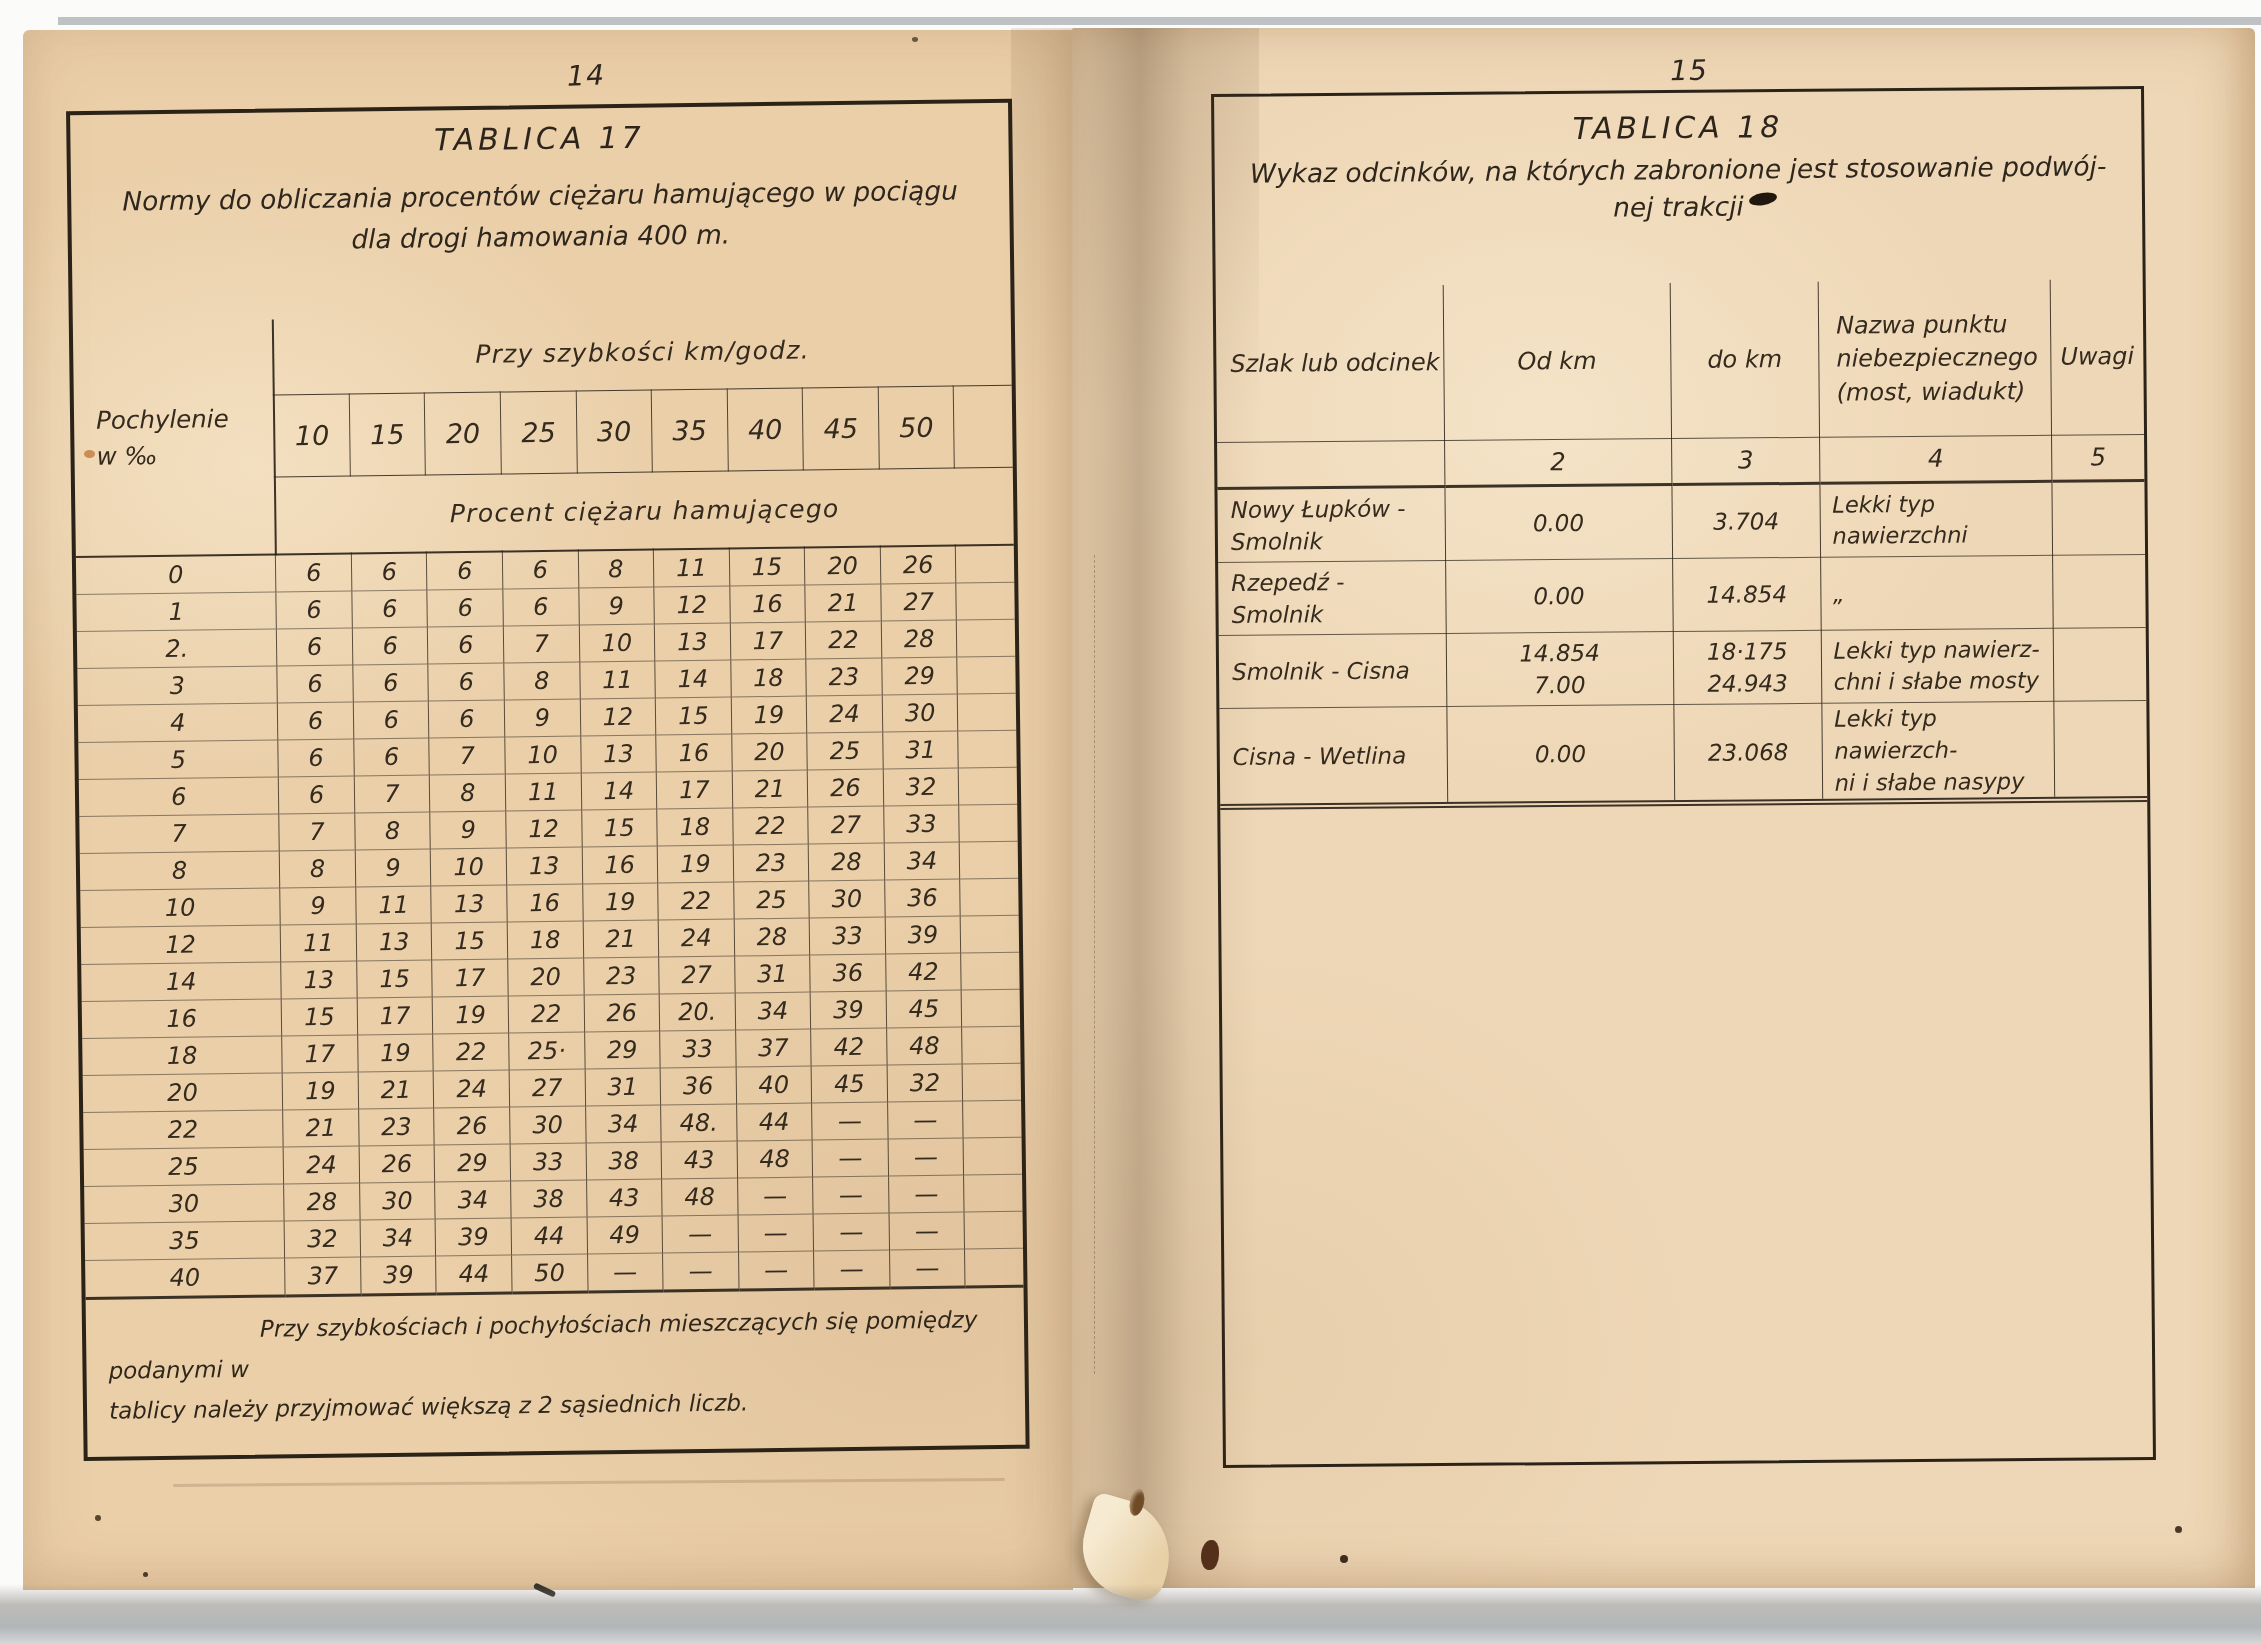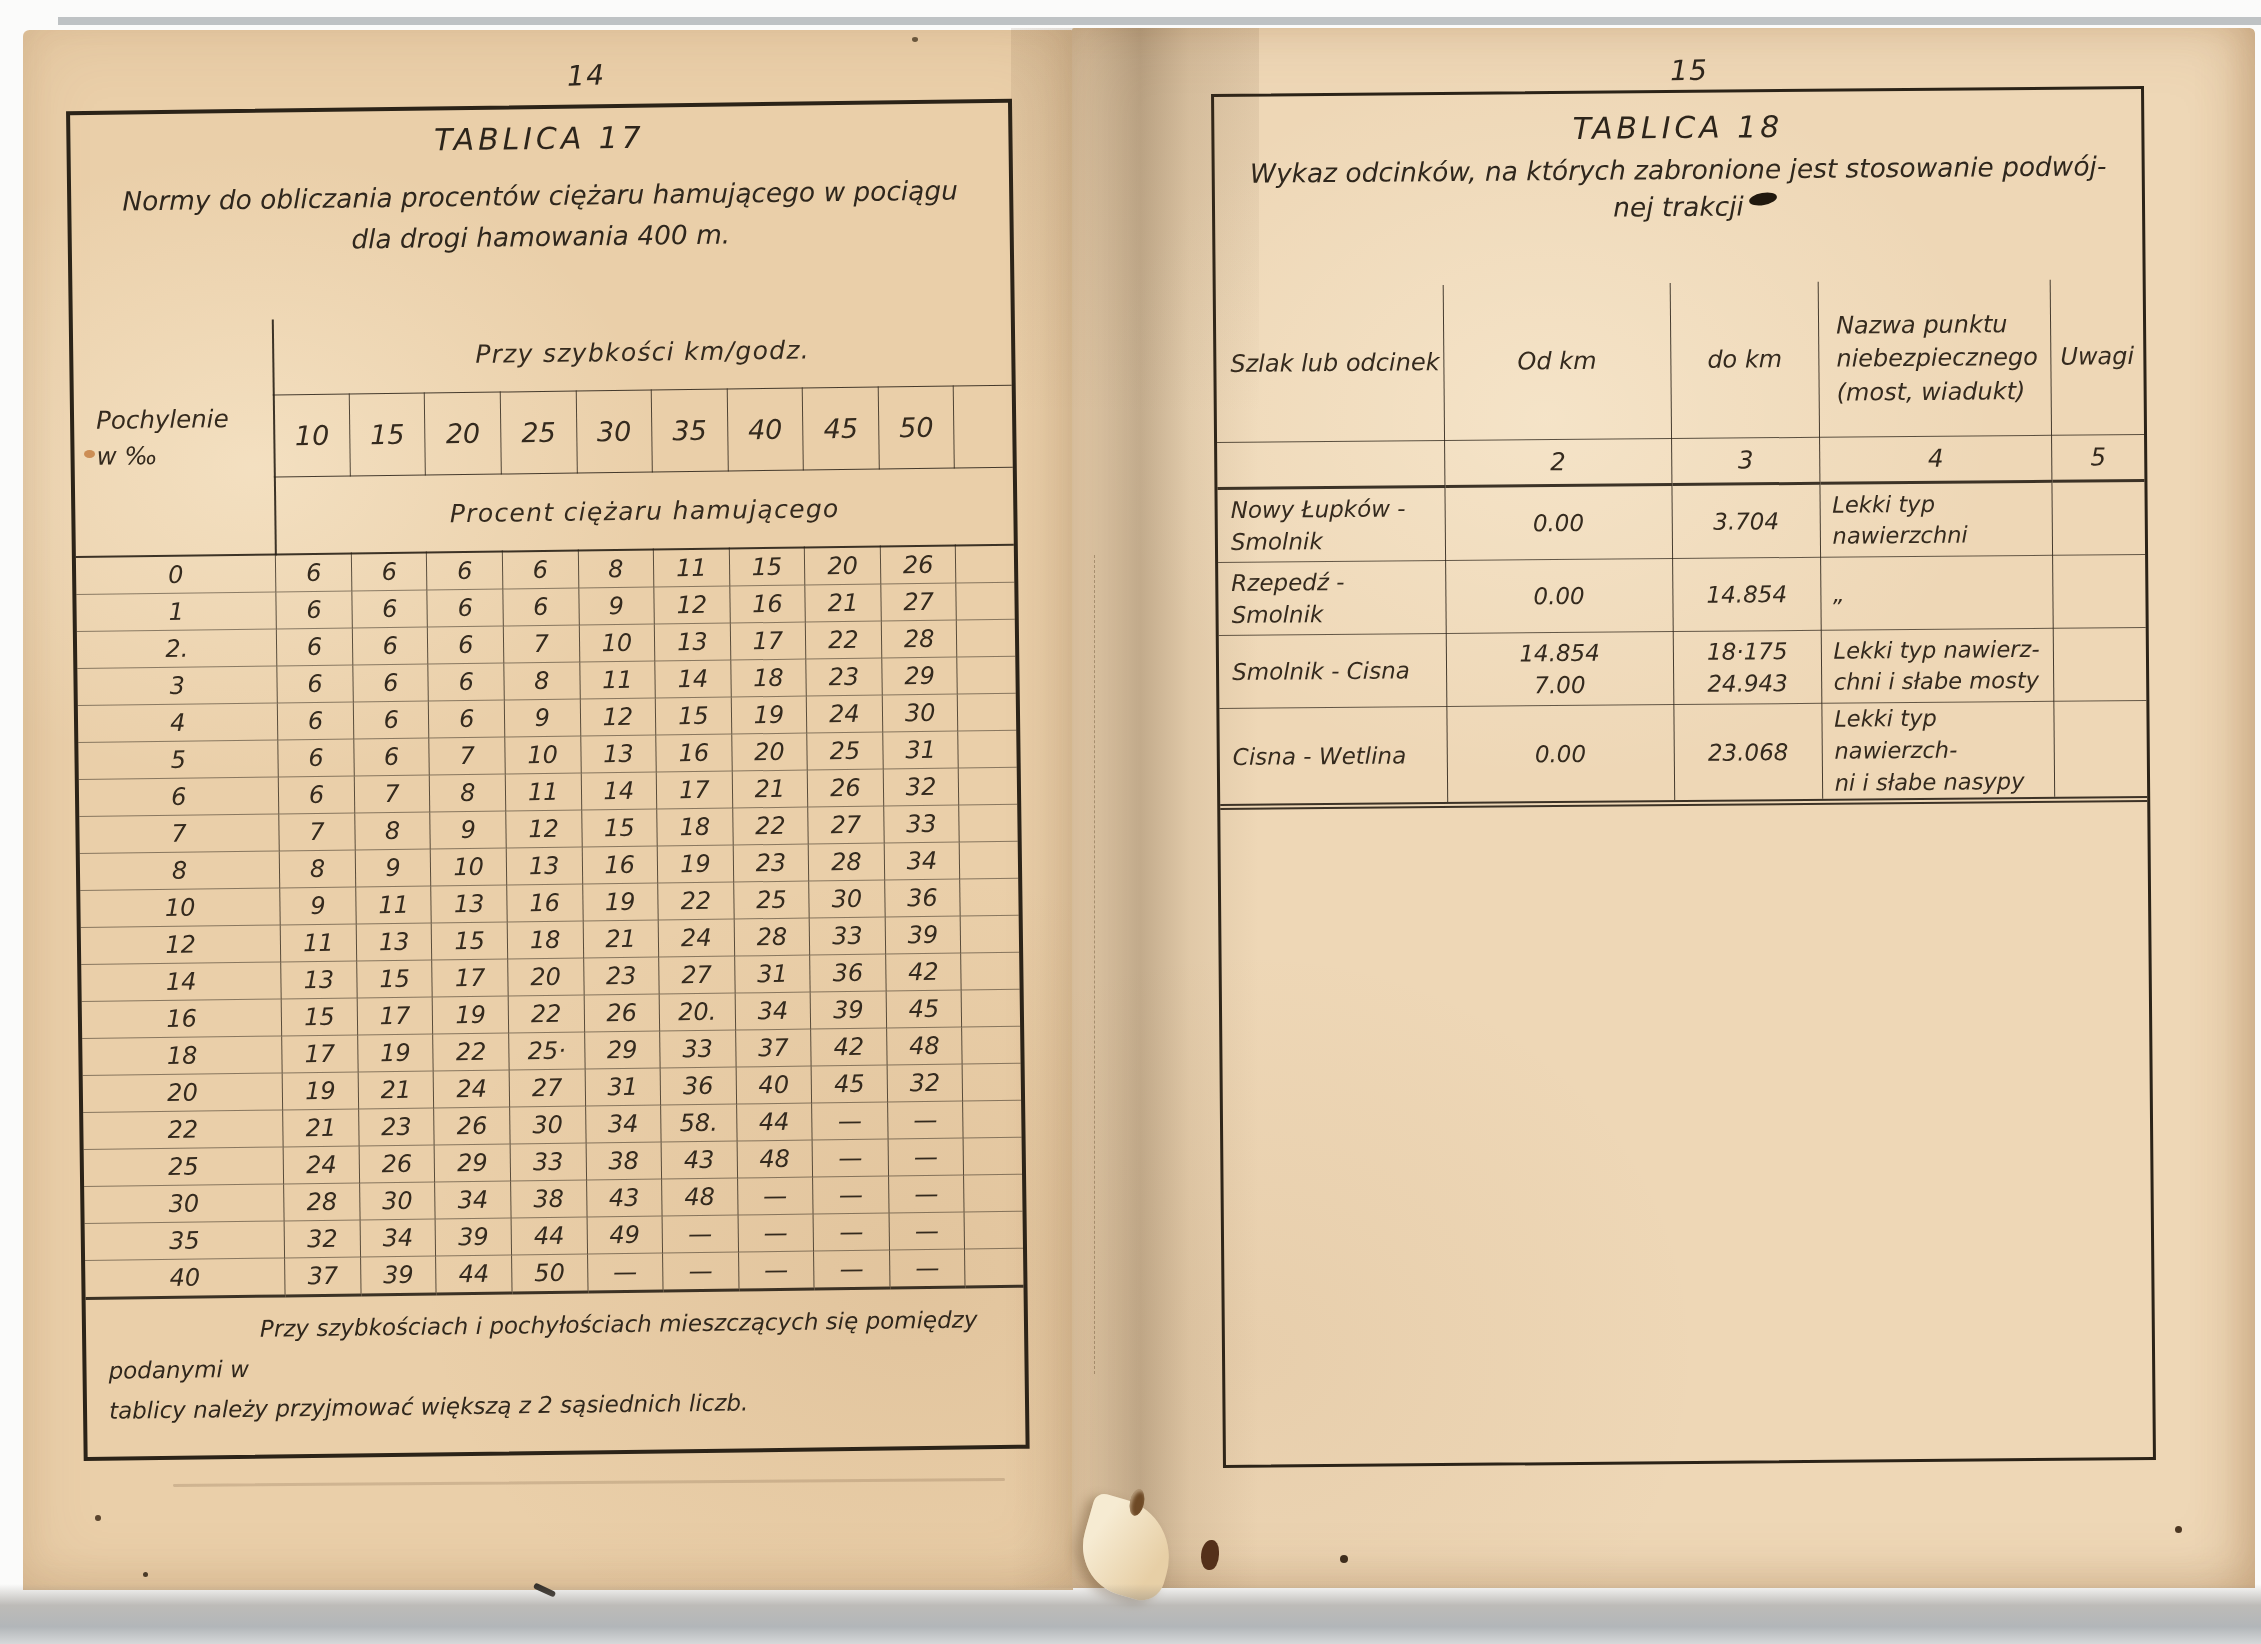--- a/index.html
+++ b/index.html
@@ -361,21 +361,21 @@
             <td class="val">32</td>
             <td class="val tail"></td>
           </tr>
           <tr>
             <td class="grade">22</td>
             <td class="val">21</td>
             <td class="val">23</td>
             <td class="val">26</td>
             <td class="val">30</td>
             <td class="val">34</td>
-            <td class="val">58.</td>
+            <td class="val">48.</td>
             <td class="val">44</td>
             <td class="val">—</td>
             <td class="val">—</td>
             <td class="val tail"></td>
           </tr>
           <tr>
             <td class="grade">25</td>
             <td class="val">24</td>
             <td class="val">26</td>
             <td class="val">29</td>

